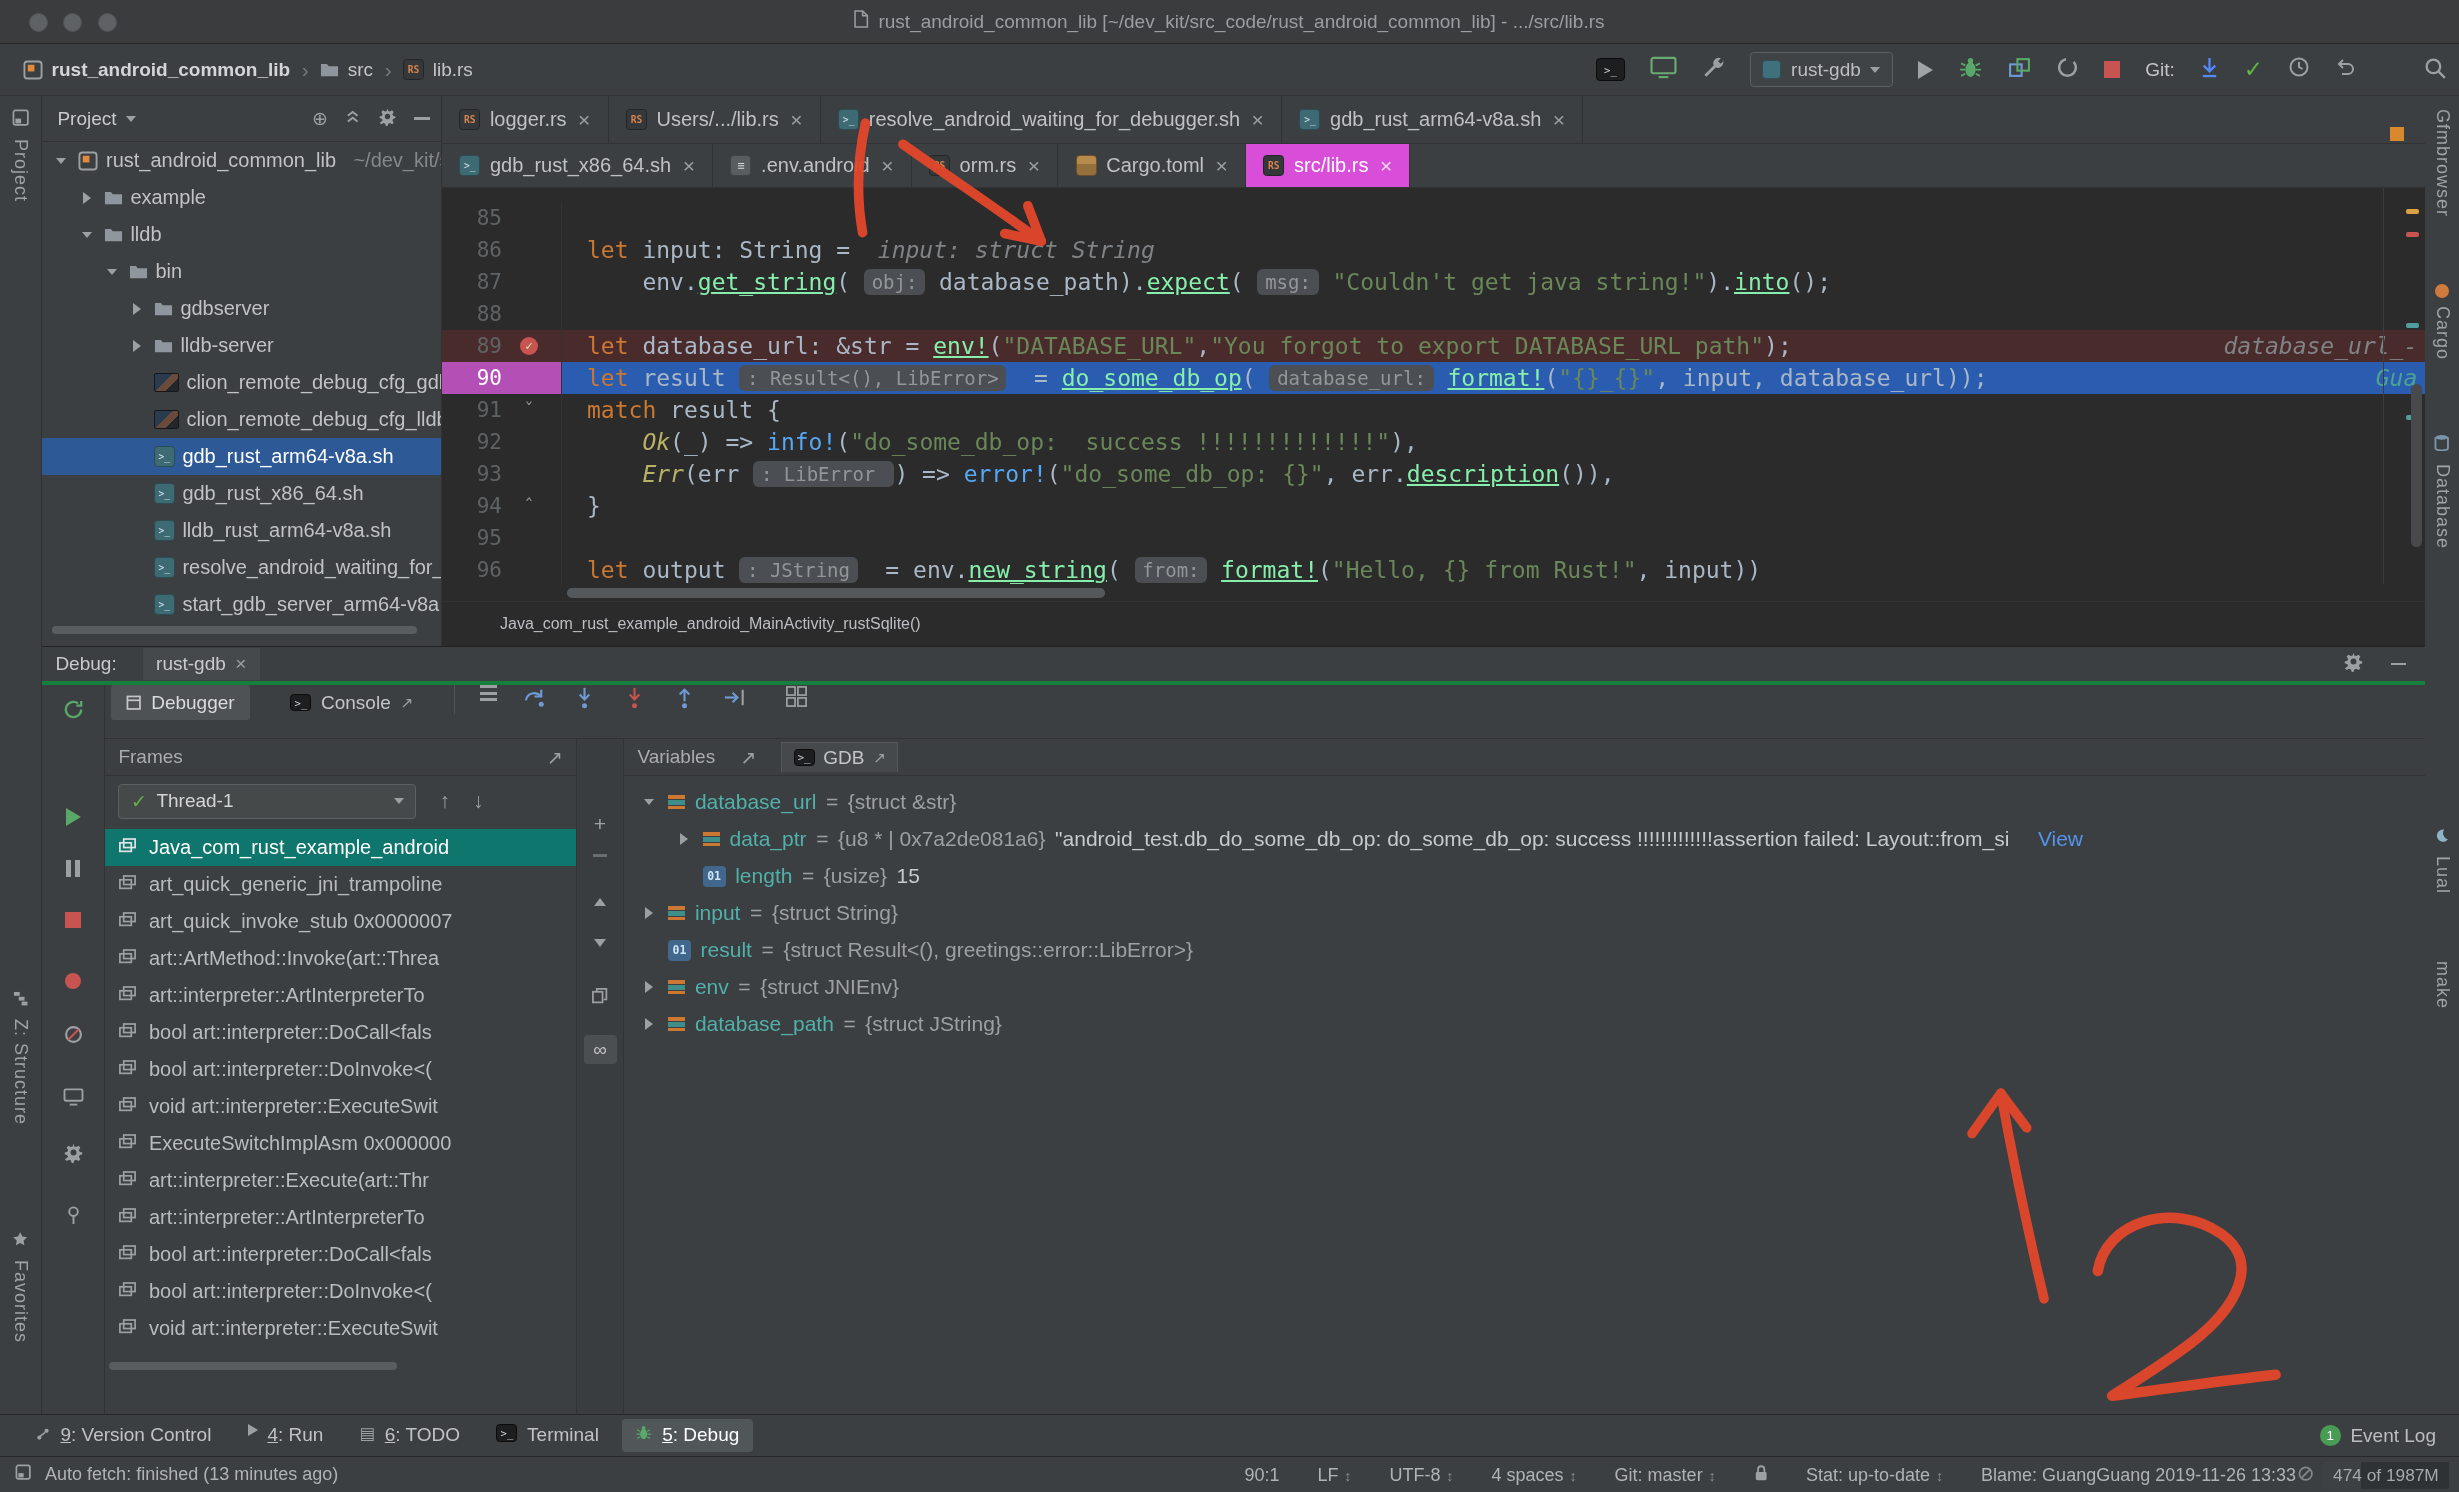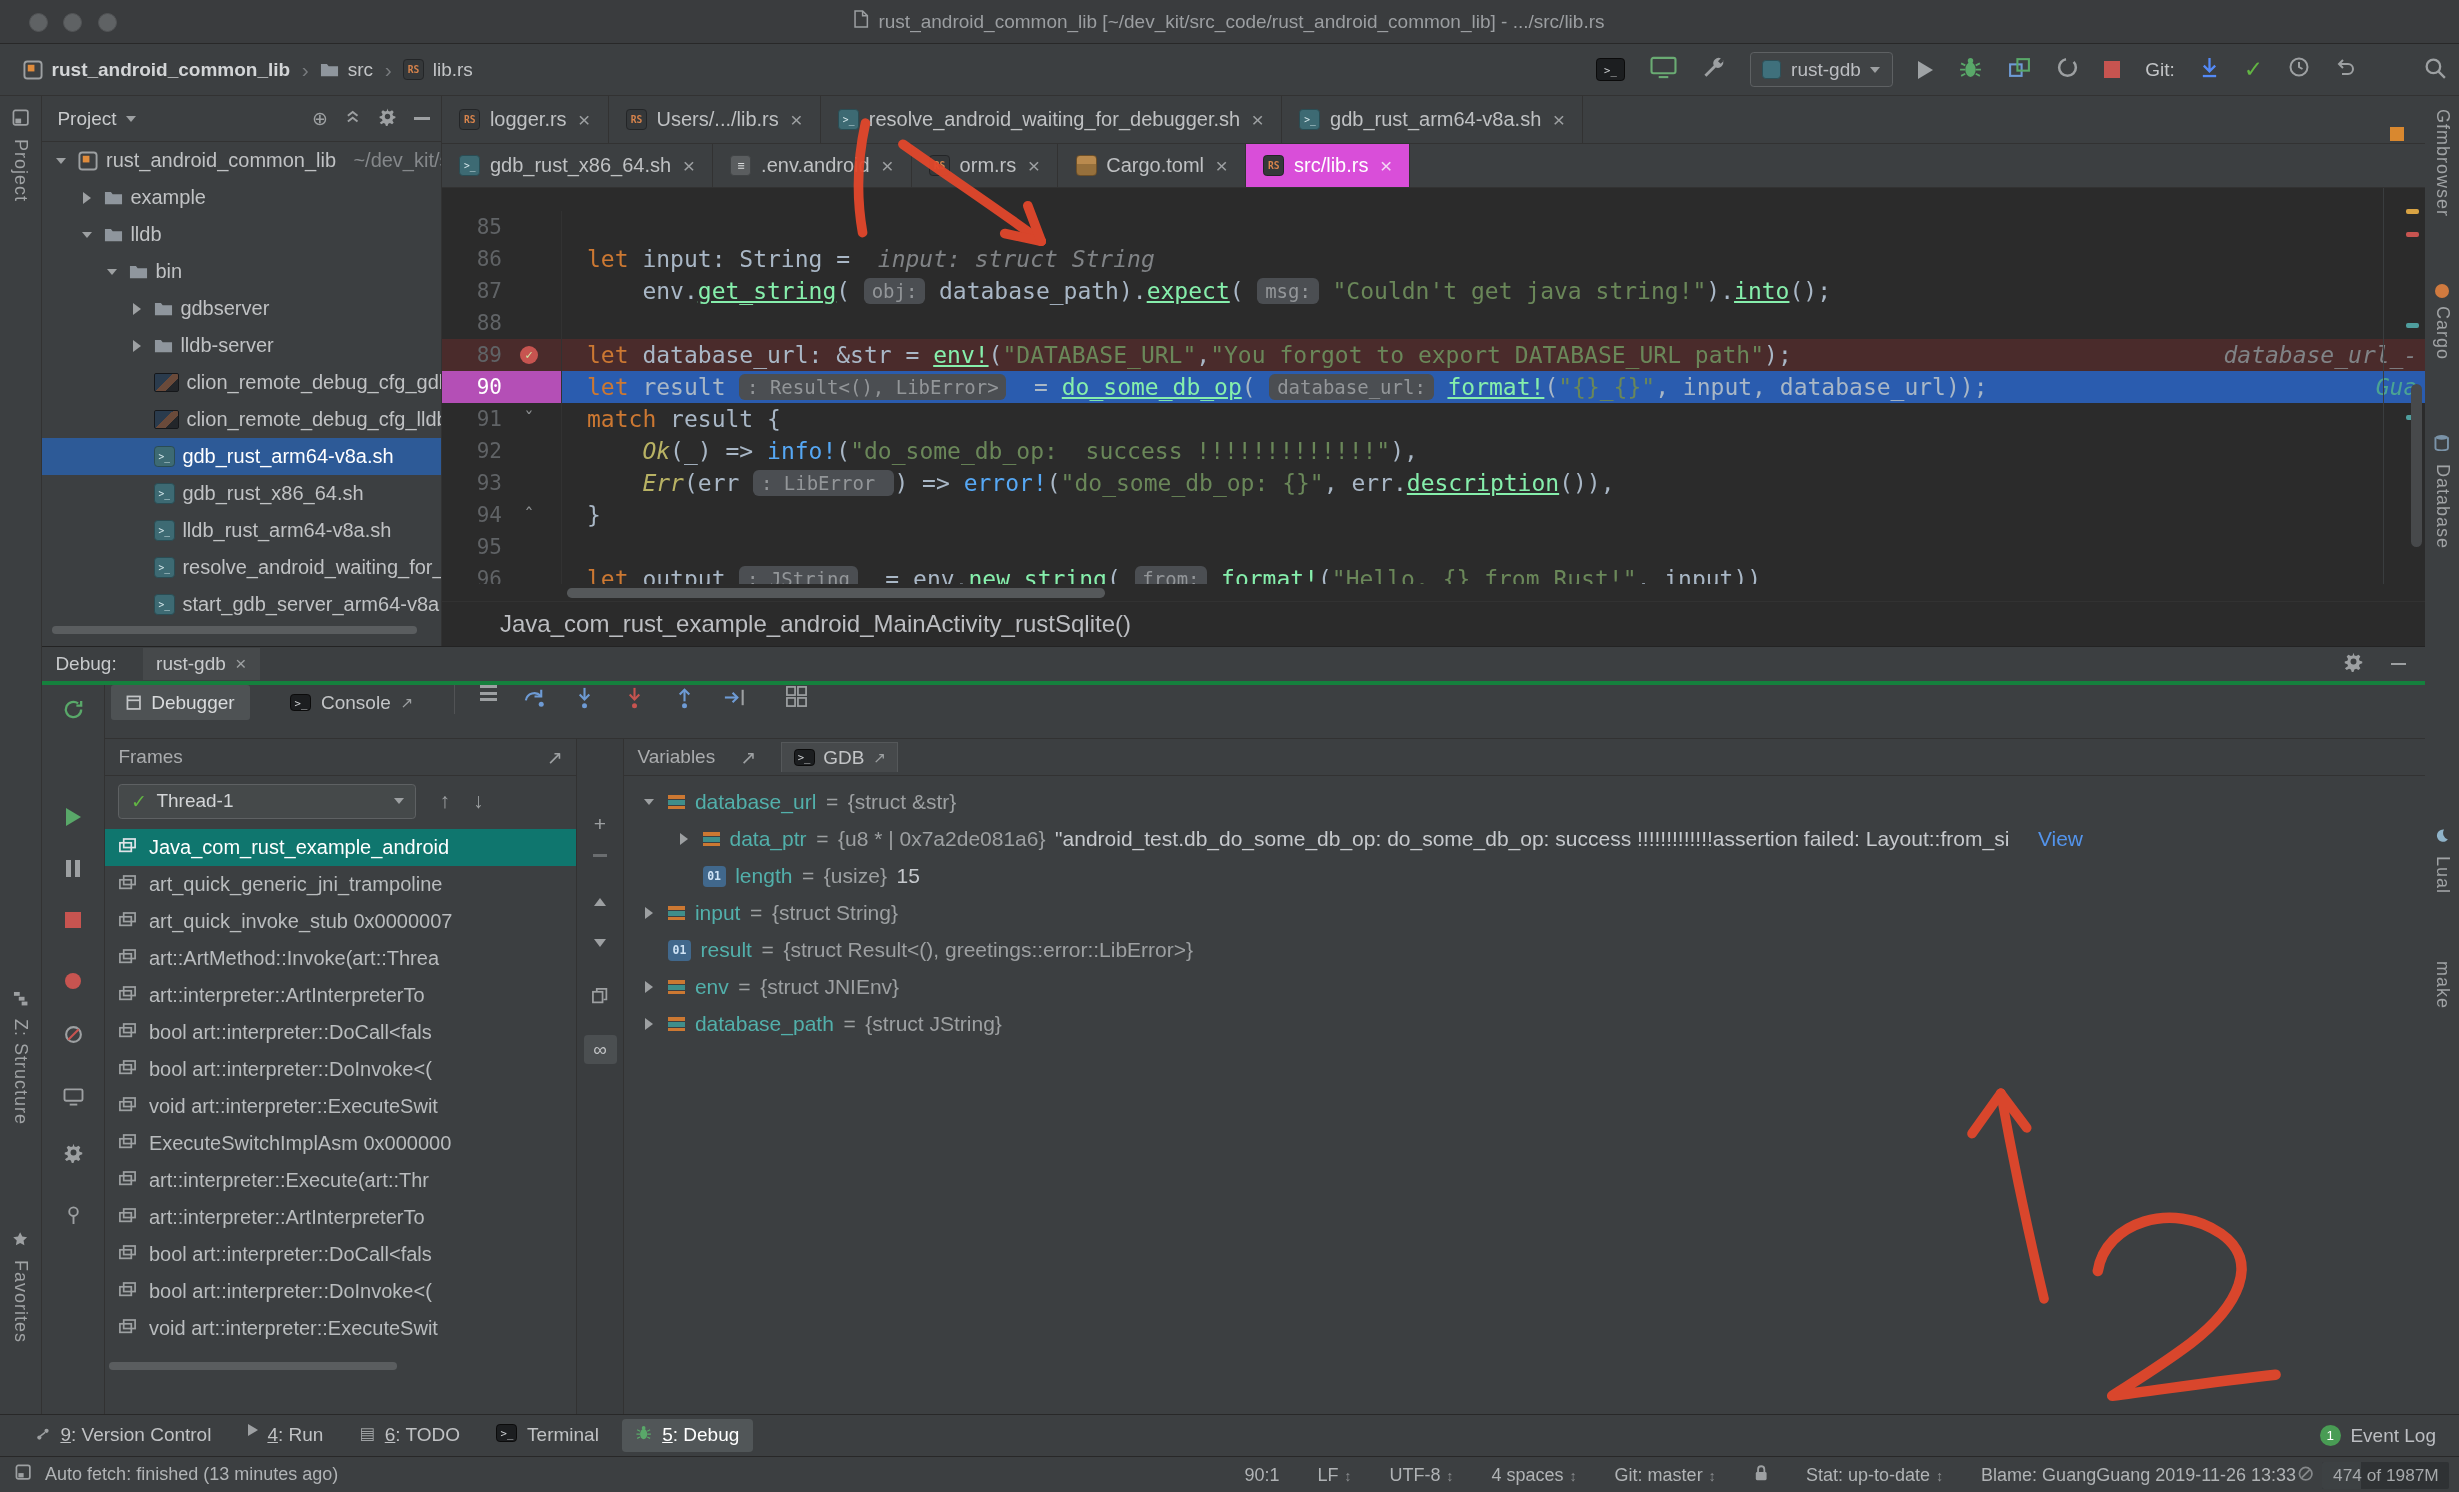--- a/index.html
+++ b/index.html
@@ -69,21 +69,21 @@
 
 #editor{position:absolute;left:442px;top:96px;width:1983px;height:550px;background:#2b2b2b;}
 .tabbar{position:absolute;left:0;right:0;display:flex;background:#3c3f41;border-bottom:1px solid #323232;}
 #tabs1{top:0;height:48px;}
 #tabs2{top:48px;height:44px;}
 .tab{display:flex;align-items:center;gap:9.6px;padding:0 17.3px;border-right:1px solid #323232;color:#bfc1c3;font-size:20px;white-space:nowrap;}
 .tab .tclose{color:#9da0a2;font-size:21px;margin-left:1.9px;}
 .tab.active{background:#d94ed9;color:#fff;}
 .tab.active .tclose{color:#f4d8f4;}
 #ed-code{position:absolute;left:0;top:92px;right:0;height:396px;overflow:hidden;}
-#code-lines{margin-top:23px;}
+#code-lines{margin-top:14px;}
 .cl{position:relative;display:flex;height:32px;font-family:"DejaVu Sans Mono",monospace;font-size:23px;line-height:32px;}
 .cl.bp{background:#4a2b2b;}
 .cl.exec{background:#2a5caf;}
 .g{width:120px;flex:none;display:flex;align-items:center;border-right:1px solid #323232;}
 .ln{width:60px;text-align:right;color:#606366;font-size:21px;}
 .gic{width:54px;display:inline-flex;align-items:center;justify-content:center;}
 .gexec{background:#b44fb6;}
 .gexec .ln{color:#fff;}
 .fold{color:#8a8d8f;font-size:19px;}
 .c{white-space:pre;padding-left:25px;color:#a9b7c6;}
@@ -95,21 +95,21 @@
 .tk-d{color:#808386;font-style:italic;}
 .chip{display:inline-block;background:#4b4e52;color:#939699;border-radius:5.8px;padding:0 7.7px;font-size:19px;line-height:26px;vertical-align:1px;}
 .tail{position:absolute;right:7.7px;top:0;font-style:italic;white-space:nowrap;}
 .tail.d{color:#808386;}
 .tail.t{color:#4ba394;}
 #ed-guide{position:absolute;left:1941px;top:92px;height:396px;width:1px;background:#3a3d3f;}
 #ed-vscroll{position:absolute;right:2.9px;top:288px;width:11.5px;height:163px;border-radius:5.8px;background:#47494b;}
 #ed-corner-sq{position:absolute;right:21px;top:31px;width:14.4px;height:14.4px;background:#d9882f;}
 .stripe-mark{position:absolute;right:5.8px;width:13.4px;height:4.8px;border-radius:1.9px;}
 #ed-hscroll{position:absolute;left:125px;top:492px;width:538px;height:9.6px;border-radius:4.8px;background:#55585a;}
-#ed-crumb{position:absolute;left:0;right:0;top:505px;height:44px;display:flex;align-items:center;padding-left:58px;color:#bcbec2;border-top:1px solid #323232;font-size:24px;}
+#ed-crumb{position:absolute;left:0;right:0;top:505px;height:44px;display:flex;align-items:center;padding-left:58px;color:#bcbec2;border-top:1px solid #323232;font-size:16px;}
 
 
 #debug{position:absolute;left:42px;top:646px;width:2383px;height:769px;background:#3c3f41;border-top:1px solid #232323;}
 #dbg-header{position:absolute;left:0;top:0;right:0;height:38px;display:flex;align-items:center;gap:26px;padding-left:13.4px;border-bottom:4px solid #15803d;}
 #dbg-session-tab{display:flex;align-items:center;gap:9.6px;background:#46494b;padding:4.8px 13.4px;color:#c8cacc;}
 #dbg-header-right{margin-left:auto;display:flex;align-items:center;gap:27px;padding-right:19px;color:#9da0a2;}
 .minbar{width:15.4px;height:2.9px;background:#9da0a2;display:inline-block;}
 #dbg-toolbar{position:absolute;left:63px;top:38px;right:0;height:54px;display:flex;align-items:flex-start;gap:25px;border-bottom:1px solid #323232;padding-left:5.8px;}
 .dtab{display:flex;align-items:center;gap:9.6px;padding:6.7px 15.4px;color:#c3c5c7;border-radius:2.9px;}
 .dtab.active{background:#4e5254;color:#d9dbdd;}

